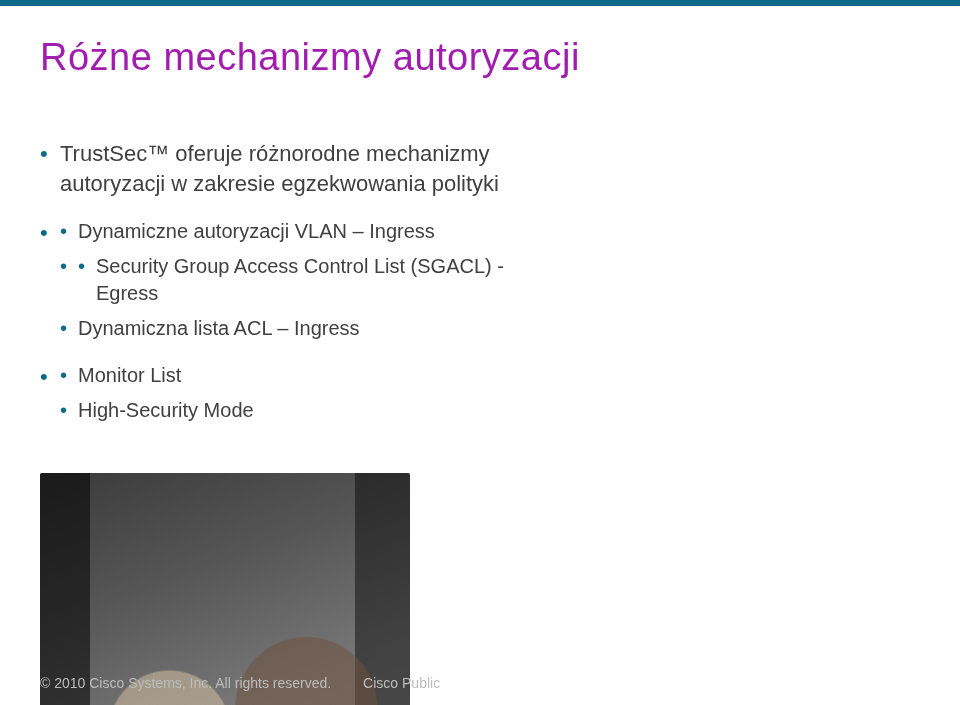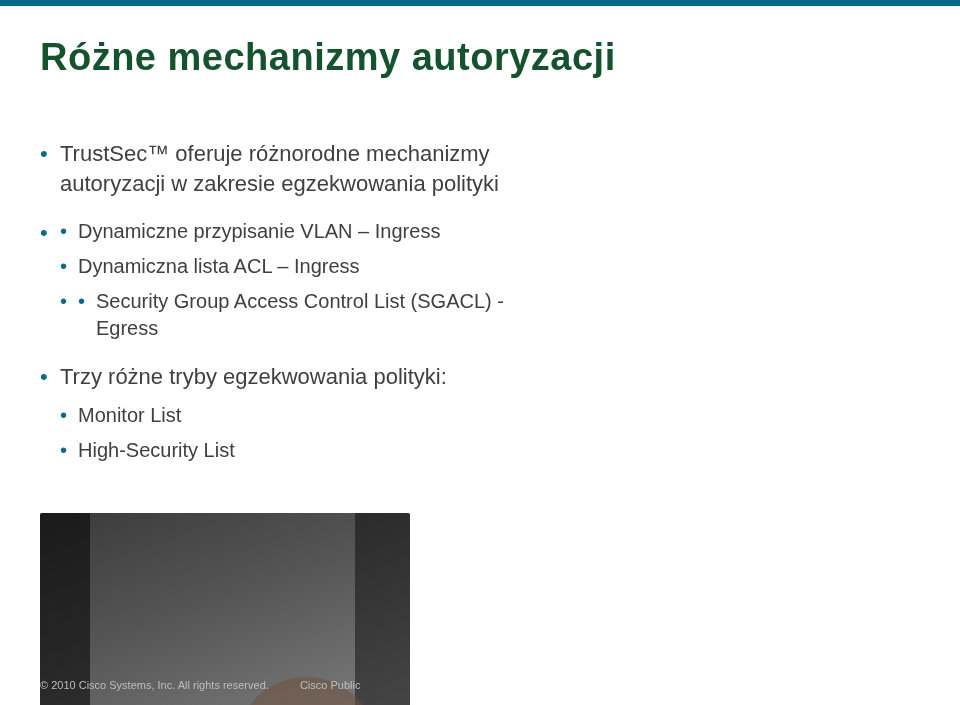--- a/index.html
+++ b/index.html
@@ -12,23 +12,23 @@
     padding: 28px 40px 0 40px;
   }
   .top-rule {
     position: absolute;
     top: 0; left: 0;
     width: 100%;
     height: 6px;
     background: #0a6a8a;
   }
   .title {
-    color: #14532d;
+    color: #a21caf;
     font-size: 38px;
-    font-weight: 700;
+    font-weight: 400;
     letter-spacing: 0.5px;
     margin-top: 8px;
     margin-bottom: 60px;
   }
   .content-row {
     display: flex;
     gap: 29px;
     align-items: flex-start;
     flex-direction: column;
   }
@@ -112,63 +112,62 @@
       linear-gradient(90deg, rgba(0,0,0,0.55) 0 50px, transparent 50px),
       linear-gradient(270deg, rgba(0,0,0,0.45) 0 55px, transparent 55px),
       linear-gradient(0deg, rgba(0,0,0,0.25), rgba(0,0,0,0) 40%);
   }
 
   .footer {
     position: absolute;
     left: 40px;
     bottom: 14px;
     color: #bdbdbd;
-    font-size: 11px;
+    font-size: 14px;
   }
   .footer .cr { margin-right: 28px; }
 </style>
 </head>
 <body>
 
 <div class="slide">
   <div class="top-rule"></div>
 
   <h1 class="title">Różne mechanizmy autoryzacji</h1>
 
   <div class="content-row">
     <div class="text-col">
       <ul class="l1">
         <li>
           <span>TrustSec™ oferuje różnorodne mechanizmy autoryzacji w zakresie egzekwowania polityki</span>
         </li>
         <li>
           <ul class="l2">
             <li>
-              <span>Dynamiczne przypisanie VLAN – Ingress</span>
-            </li>
-            <li>
-              <span>Dynamiczna lista ACL – Ingress</span>
+              <span>Dynamiczne autoryzacji VLAN – Ingress</span>
             </li>
             <li>
               <ul class="l3">
                 <li>
                   <span>Security Group Access Control List (SGACL) - Egress</span>
                 </li>
               </ul>
             </li>
+            <li>
+              <span>Dynamiczna lista ACL – Ingress</span>
+            </li>
           </ul>
         </li>
         <li>
-          <span>Trzy różne tryby egzekwowania polityki:</span>
           <ul class="l2">
             <li>
               <span>Monitor List</span>
             </li>
             <li>
-              <span>High-Security List</span>
+              <span>High-Security Mode</span>
             </li>
           </ul>
         </li>
       </ul>
     </div>
 
     <div class="image-col">
       <div class="photo-placeholder" aria-label="datacenter-technicians-photo"></div>
     </div>
   </div>

